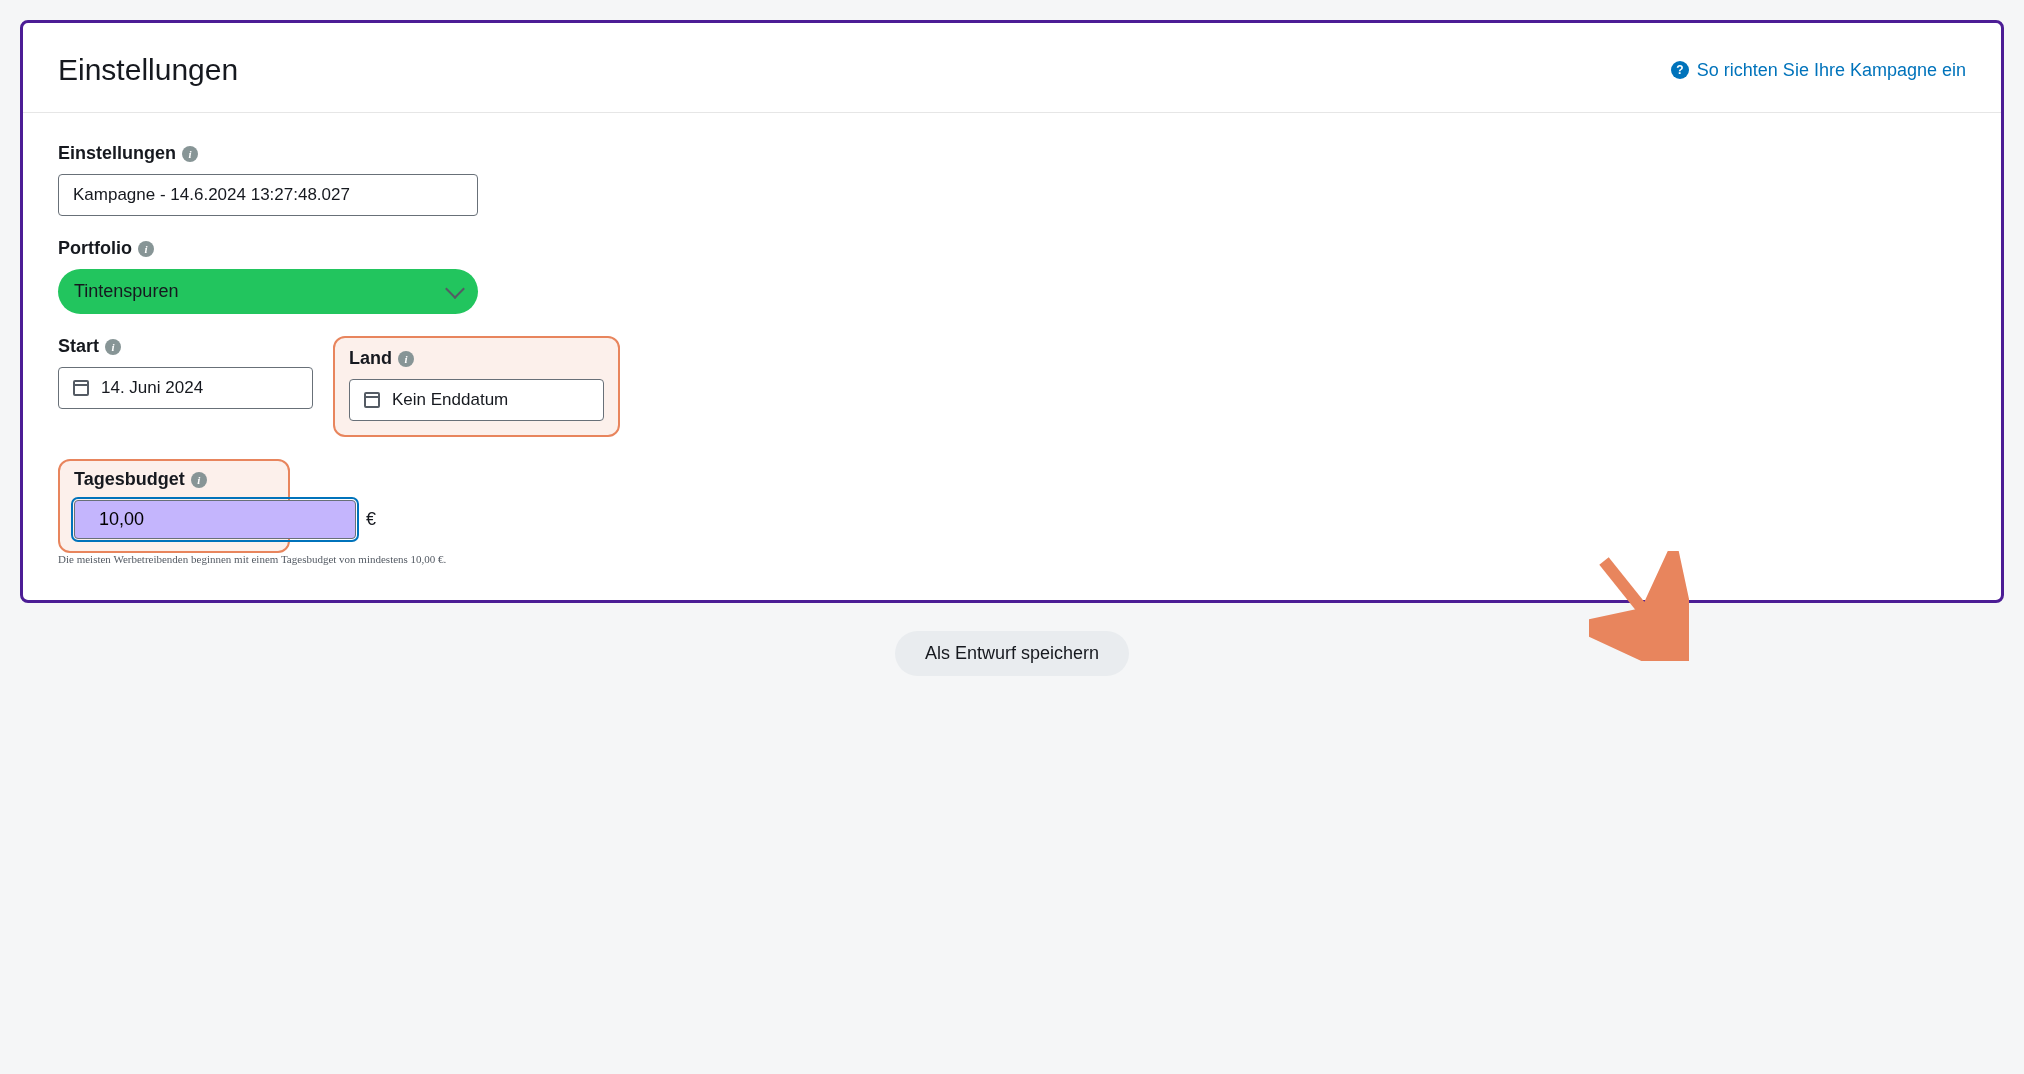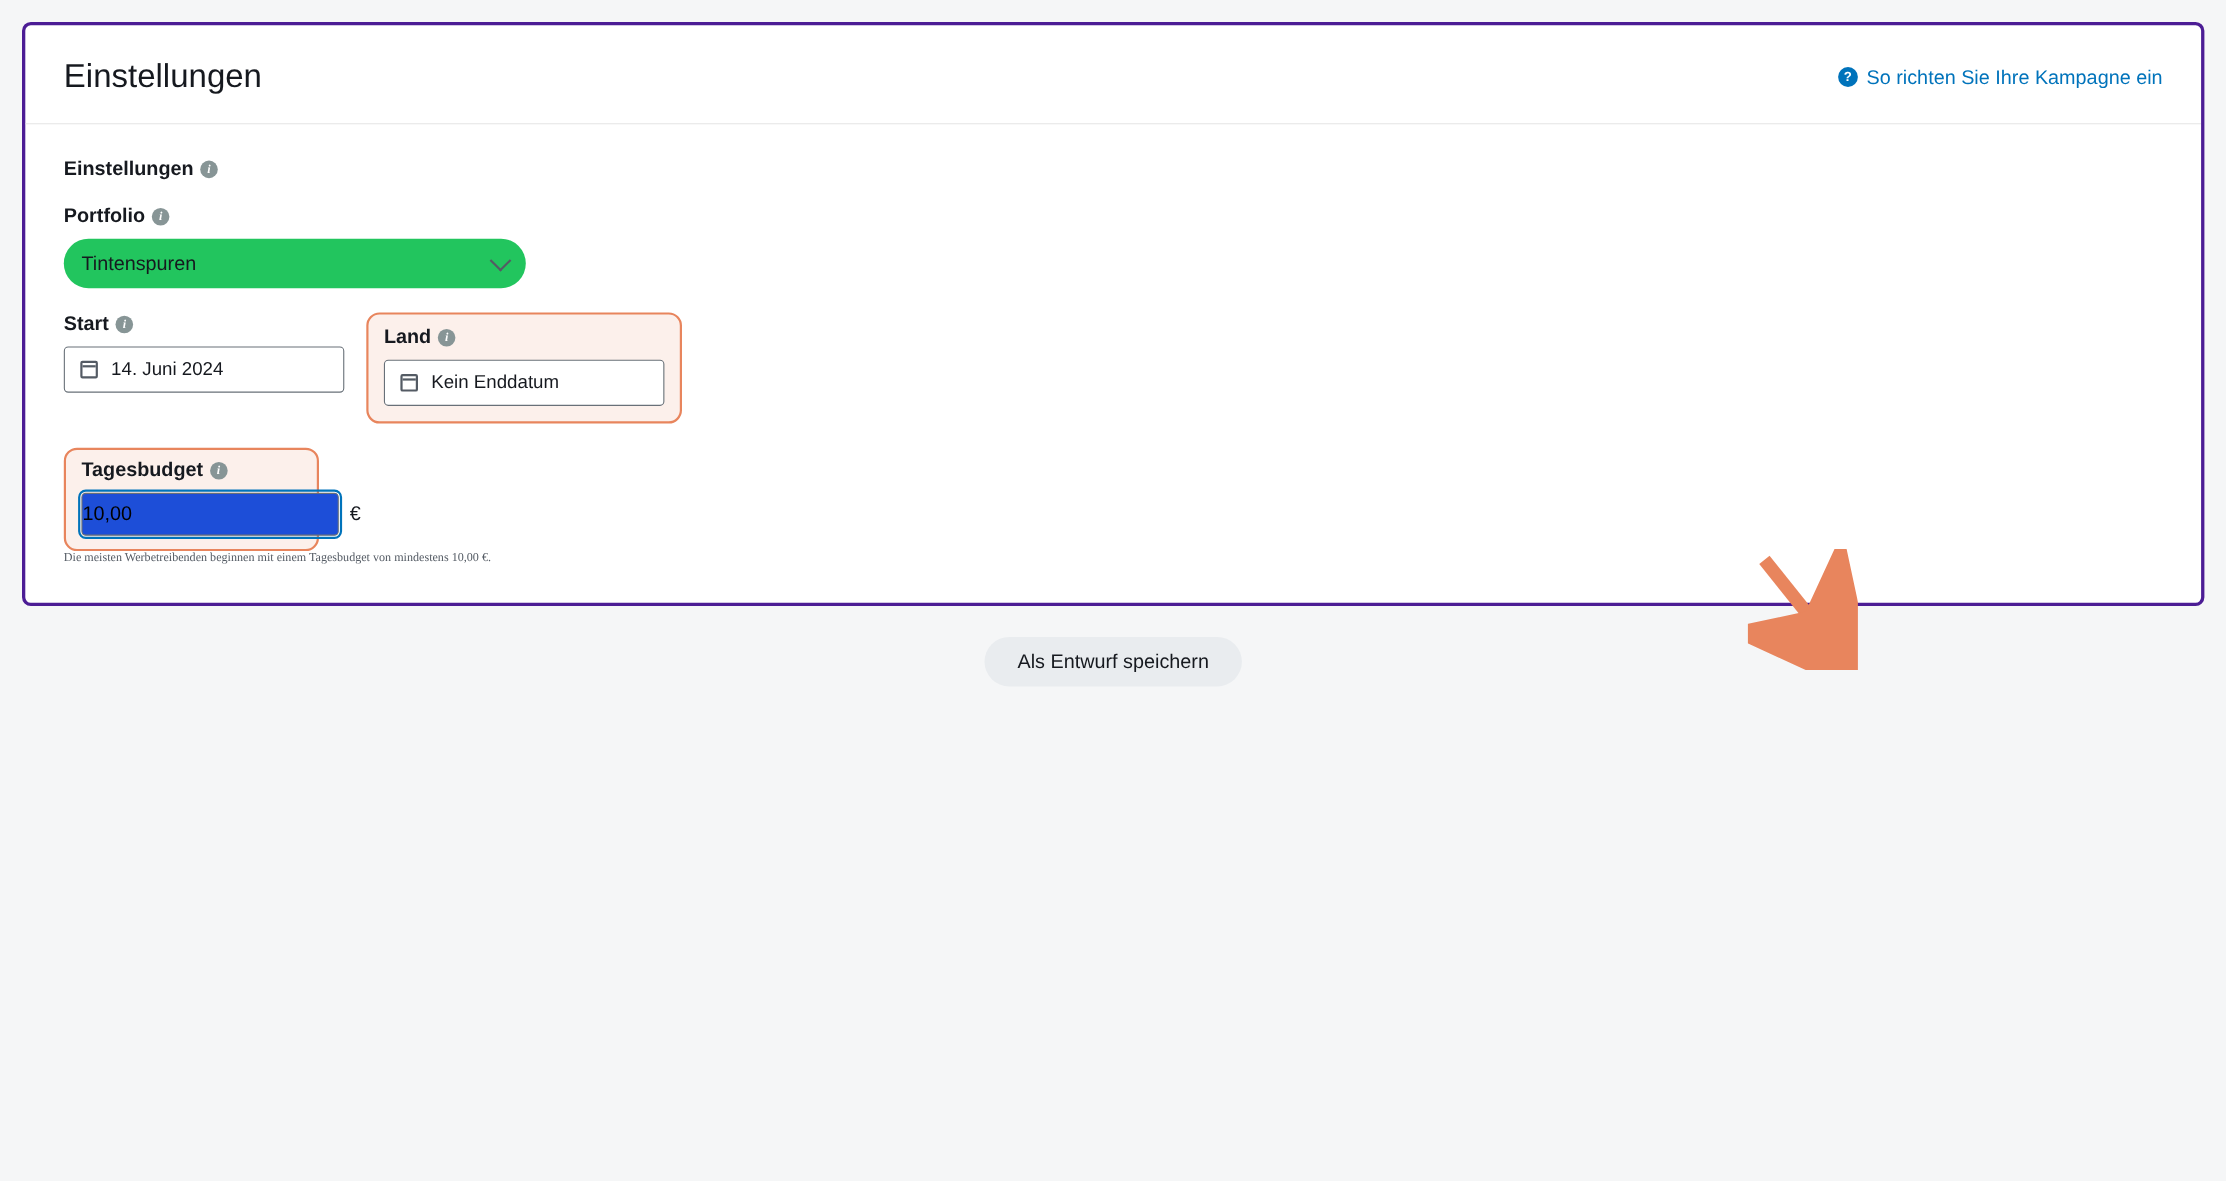--- a/index.html
+++ b/index.html
@@ -149,25 +149,25 @@
       margin-top: 4px;
     }
     .budget-row {
       display: flex;
       align-items: center;
       gap: 10px;
       width: 200px;
     }
     .budget-input {
       flex: 1;
-      padding: 8px 0;
+      padding: 8px 24px;
       font-size: 18px;
       border: 1px solid #687078;
       border-radius: 4px;
-      background: #1d4ed8;
+      background: #c4b5fd;
       outline: 2px solid #0073bb;
       outline-offset: 1px;
     }
     .currency {
       font-size: 18px;
       color: #16191f;
     }
     .hint {
       font-size: 11px;
       color: #545b64;
@@ -217,20 +217,21 @@
     </a>
   </div>
 
   <div class="card-body">
 
     <div class="field-group">
       <div class="label-row">
         <label>Einstellungen</label>
         <span class="info-icon">i</span>
       </div>
+      <input type="text" class="text-input" value="Kampagne - 14.6.2024 13:27:48.027" style="">
     </div>
 
     <div class="field-group">
       <div class="label-row">
         <label>Portfolio</label>
         <span class="info-icon">i</span>
       </div>
       <div class="select-box">
         <span>Tintenspuren</span>
         <span class="chevron"></span>

